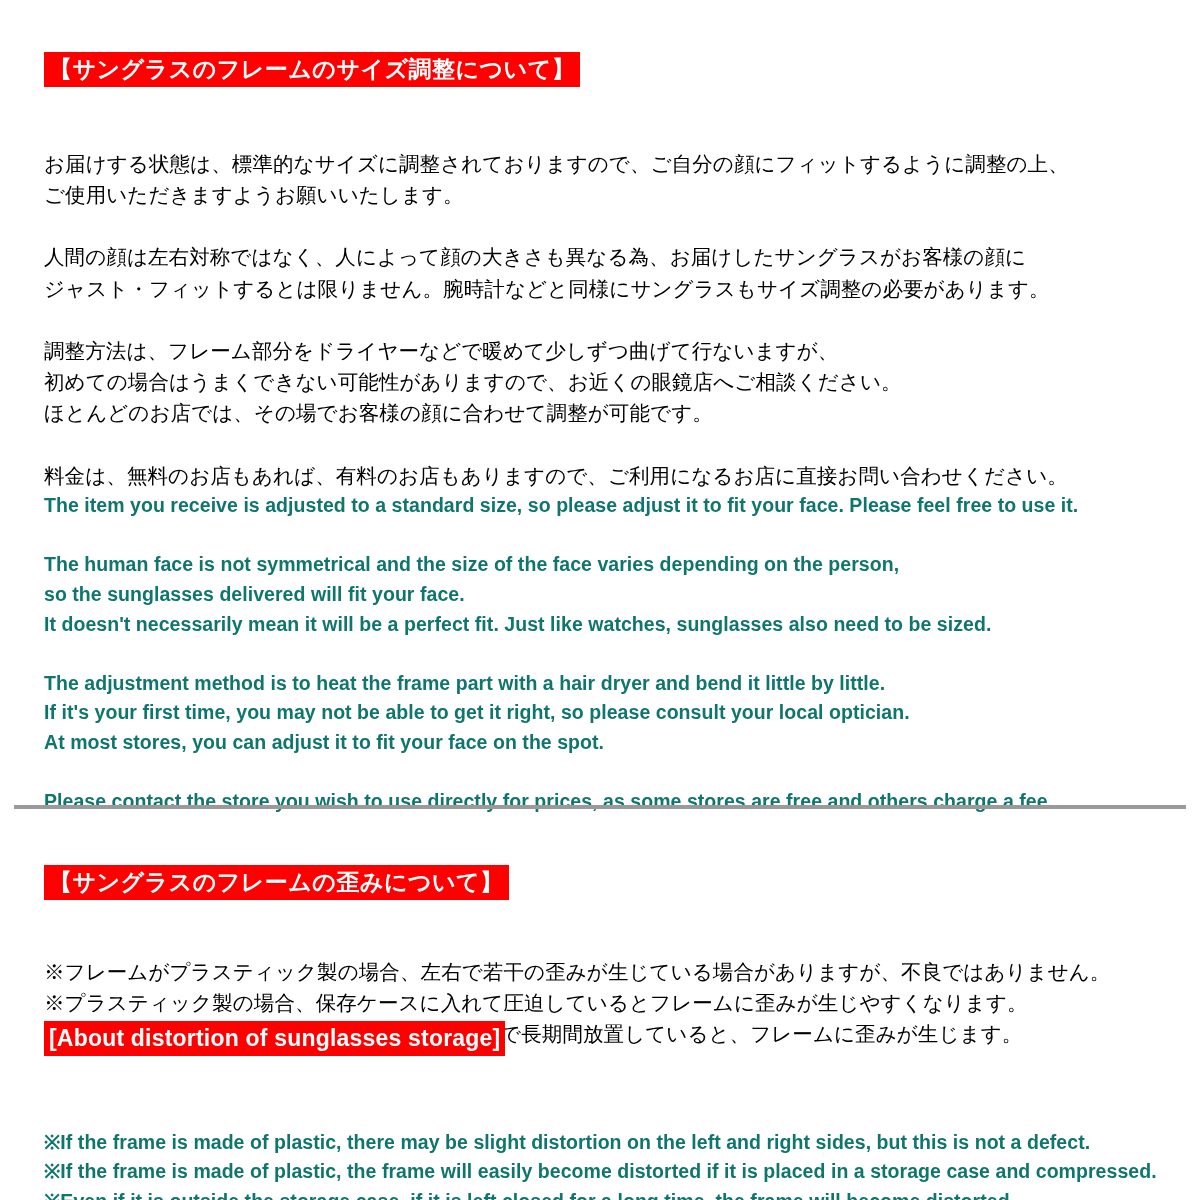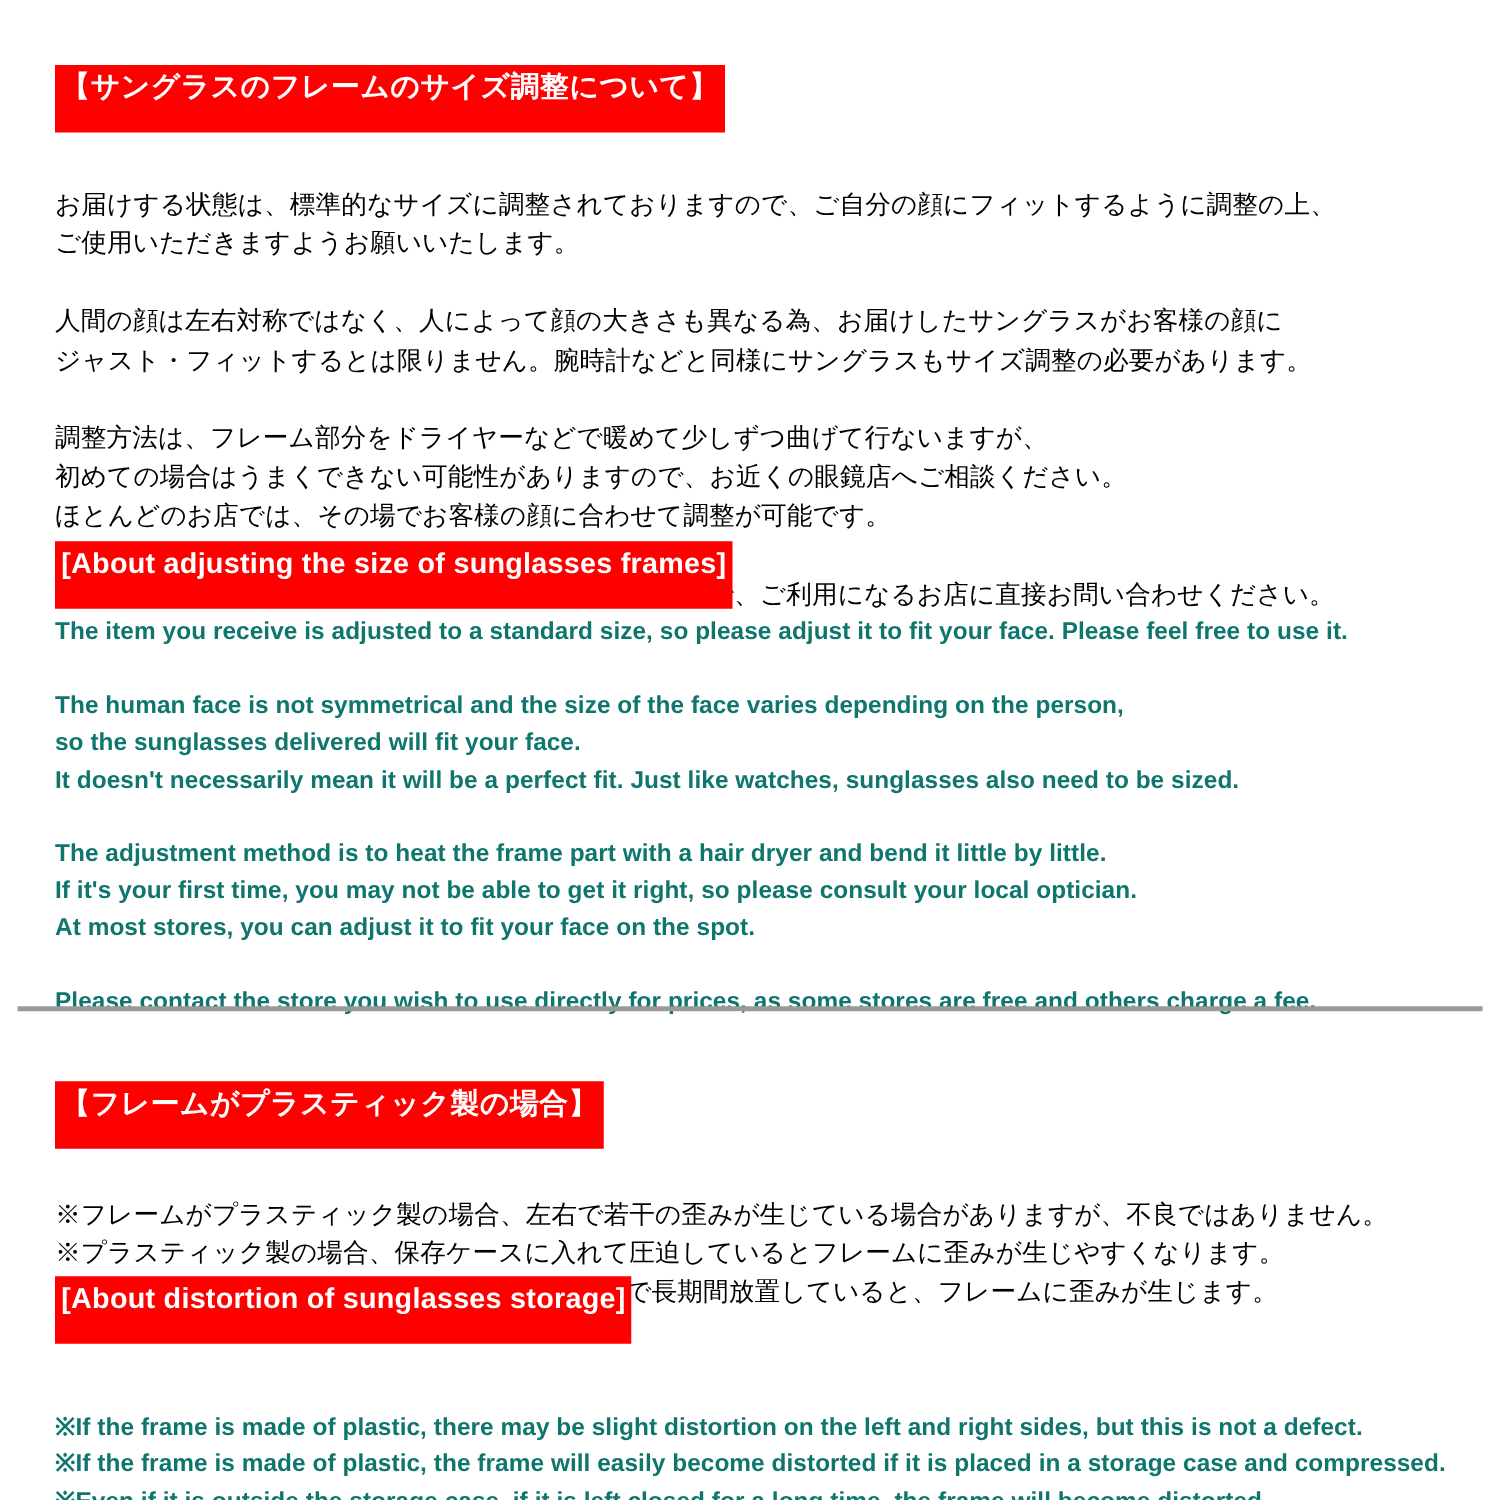--- a/index.html
+++ b/index.html
@@ -17,21 +17,21 @@
     height: 1200px;
     background: #ffffff;
     overflow: hidden;
   }
   .hl {
     display: inline-block;
     background: #ff0000;
     color: #ffffff;
     font-weight: bold;
     line-height: 1.25;
-    padding: 3px 5px 22px 5px;
+    padding: 3px 5px 3px 5px;
     white-space: nowrap;
   }
   .hl-jp { font-size: 23px; letter-spacing: 0.5px; }
   .hl-en { font-size: 23px; letter-spacing: 0.2px; }
 
   .para {
     color: #000000;
     font-size: 20.5px;
     line-height: 1.52;
     white-space: pre-line;
@@ -83,40 +83,37 @@
 
 人間の顔は左右対称ではなく、人によって顔の大きさも異なる為、お届けしたサングラスがお客様の顔に
 ジャスト・フィットするとは限りません。腕時計などと同様にサングラスもサイズ調整の必要があります。
 
 調整方法は、フレーム部分をドライヤーなどで暖めて少しずつ曲げて行ないますが、
 初めての場合はうまくできない可能性がありますので、お近くの眼鏡店へご相談ください。
 ほとんどのお店では、その場でお客様の顔に合わせて調整が可能です。
 
 料金は、無料のお店もあれば、有料のお店もありますので、ご利用になるお店に直接お問い合わせください。</div>
 
-  <div id="title2-wrap">
-    <span class="hl hl-en">[About adjusting the size of sunglasses frames]</span>
-  </div>
 
   <div id="en-body1" class="para-en">The item you receive is adjusted to a standard size, so please adjust it to fit your face. Please feel free to use it.
 
 The human face is not symmetrical and the size of the face varies depending on the person,
 so the sunglasses delivered will fit your face.
 It doesn't necessarily mean it will be a perfect fit. Just like watches, sunglasses also need to be sized.
 
 The adjustment method is to heat the frame part with a hair dryer and bend it little by little.
 If it's your first time, you may not be able to get it right, so please consult your local optician.
 At most stores, you can adjust it to fit your face on the spot.
 
 Please contact the store you wish to use directly for prices, as some stores are free and others charge a fee.</div>
 
   <div class="divider"></div>
 
   <div id="title3-wrap">
-    <span class="hl hl-jp">【フレームがプラスティック製の場合】</span>
+    <span class="hl hl-jp">【サングラスのフレームの歪みについて】</span>
   </div>
 
   <div id="jp-body2" class="para jp-tight">※フレームがプラスティック製の場合、左右で若干の歪みが生じている場合がありますが、不良ではありません。
 ※プラスティック製の場合、保存ケースに入れて圧迫しているとフレームに歪みが生じやすくなります。
 ※保存ケースの外であっても、閉じたままの状態で長期間放置していると、フレームに歪みが生じます。</div>
 
   <div id="title4-wrap">
     <span class="hl hl-en">[About distortion of sunglasses storage]</span>
   </div>
 

